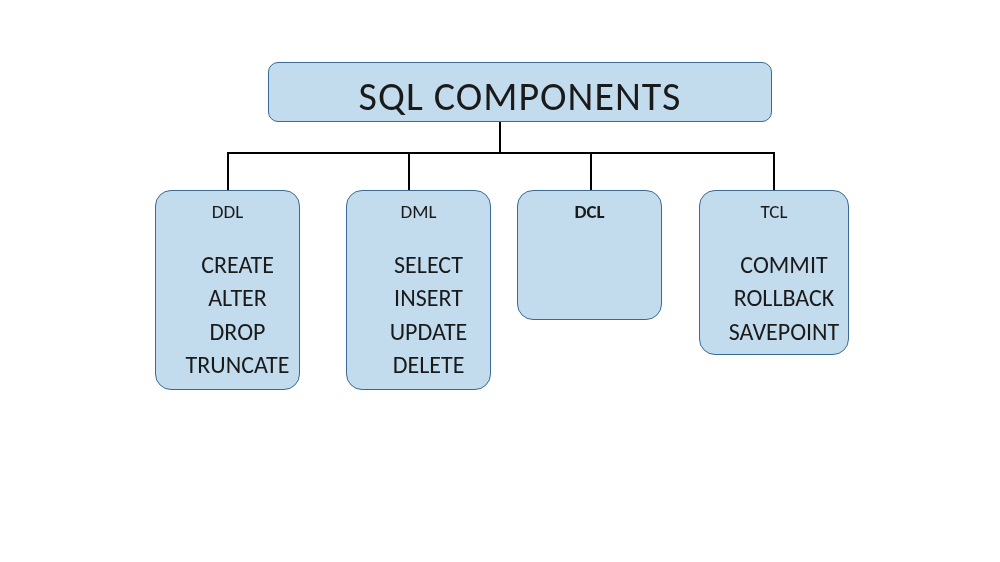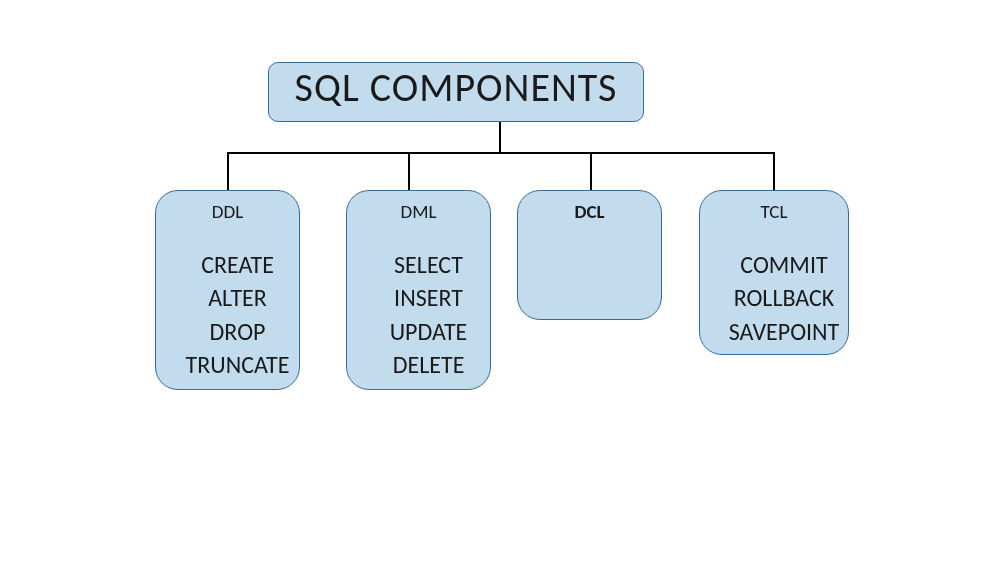--- a/index.html
+++ b/index.html
@@ -11,27 +11,27 @@
       width: 1000px;
       height: 562px;
       background: #ffffff;
       font-family: Calibri, Arial, sans-serif;
       position: relative;
     }
     .title-box {
       position: absolute;
       top: 62px;
       left: 268px;
-      width: 376px;
+      width: 504px;
       height: 60px;
       background: #c2dcee;
       border: 1.5px solid #3a6b96;
       border-radius: 10px;
       display: flex;
-      align-items: flex-start;
+      align-items: flex-end;
       justify-content: center;
       font-size: 40px;
       font-weight: 400;
       color: #1a1a1a;
       letter-spacing: 1px;
     }
     .connector-line {
       position: absolute;
       background: #000;
     }
@@ -49,21 +49,21 @@
     }
     .vline-1 { top: 152px; left: 227px; width: 1.5px; height: 38px; }
     .vline-2 { top: 152px; left: 408px; width: 1.5px; height: 38px; }
     .vline-3 { top: 152px; left: 590px; width: 1.5px; height: 38px; }
     .vline-4 { top: 152px; left: 773px; width: 1.5px; height: 38px; }
 
     .child-box {
       position: absolute;
       background: #c2dcee;
       border: 1.5px solid #3a6b96;
-      border-radius: 23px;
+      border-radius: 16px;
       text-align: center;
       font-size: 19px;
       color: #1a1a1a;
       padding-top: 8px;
       line-height: 1.4;
     }
     .child-title {
       font-size: 19px;
       margin-bottom: 22px;
     }

